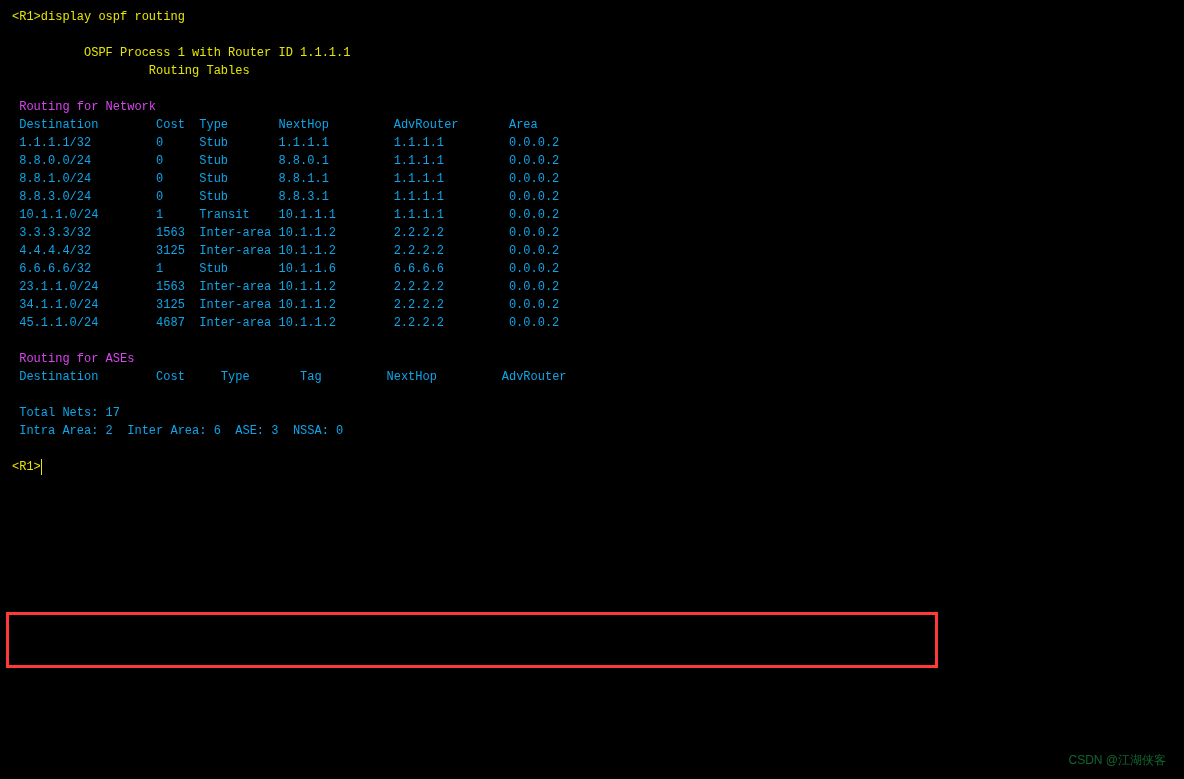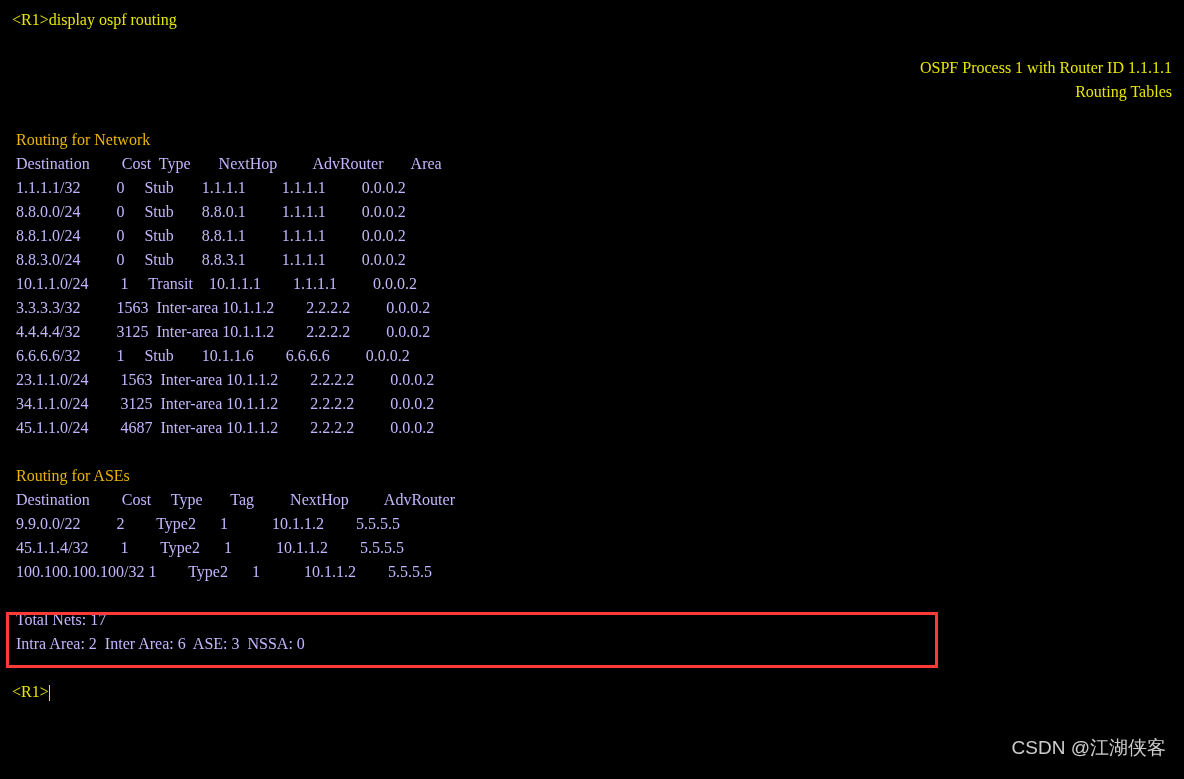--- a/index.html
+++ b/index.html
@@ -13,52 +13,51 @@
       font-size: 16px;
       color: #e6e600;
       padding: 8px 12px;
       width: 1184px;
       height: 779px;
       position: relative;
       overflow: hidden;
       line-height: 1.5;
     }
     pre {
-      font-family: Liberation Serif, serif;
+      font-family: Liberation Mono, monospace;
       white-space: pre;
-      font-size: 16px;
+      font-size: 12px;
     }
     .cmd-line {
       color: #e6e600;
     }
     .header-text {
       color: #e6e600;
-      text-align: right;
     }
     .section-title {
-      color: #eab308;
+      color: #d946ef;
     }
     .table-row {
-      color: #c4b5fd;
+      color: #0ea5e9;
     }
     .highlight-box {
       position: absolute;
       border: 3px solid #ff3838;
       left: 6px;
       top: 612px;
       width: 932px;
       height: 56px;
       pointer-events: none;
     }
     .watermark {
       position: absolute;
-      bottom: 17px;
+      bottom: 10px;
       right: 18px;
-      color: #ffffff;
-      font-size: 19px;
+      color: #15803d;
+      font-size: 12px;
       font-family: Arial, sans-serif;
       opacity: 0.8;
     }
     .cursor::after {
       content: "";
       display: inline-block;
       width: 1px;
       height: 16px;
       background: #e6e600;
       vertical-align: middle;
@@ -87,25 +86,20 @@
       <pre class="table-row"> 3.3.3.3/32         1563  Inter-area 10.1.1.2        2.2.2.2         0.0.0.2</pre>
       <pre class="table-row"> 4.4.4.4/32         3125  Inter-area 10.1.1.2        2.2.2.2         0.0.0.2</pre>
       <pre class="table-row"> 6.6.6.6/32         1     Stub       10.1.1.6        6.6.6.6         0.0.0.2</pre>
       <pre class="table-row"> 23.1.1.0/24        1563  Inter-area 10.1.1.2        2.2.2.2         0.0.0.2</pre>
       <pre class="table-row"> 34.1.1.0/24        3125  Inter-area 10.1.1.2        2.2.2.2         0.0.0.2</pre>
       <pre class="table-row"> 45.1.1.0/24        4687  Inter-area 10.1.1.2        2.2.2.2         0.0.0.2</pre>
     </div>
 <pre> </pre>
 <pre class="section-title"> <span>Routing for ASEs</span></pre>
 <pre class="table-row"> <span>Destination</span>        <span>Cost</span>     <span>Type</span>       <span>Tag</span>         <span>NextHop</span>         <span>AdvRouter</span></pre>
-<div id="ase-rows-container">
-      <pre class="table-row"> 9.9.0.0/22         2        Type2      1           10.1.1.2        5.5.5.5</pre>
-      <pre class="table-row"> 45.1.1.4/32        1        Type2      1           10.1.1.2        5.5.5.5</pre>
-      <pre class="table-row"> 100.100.100.100/32 1        Type2      1           10.1.1.2        5.5.5.5</pre>
-    </div>
 <pre> </pre>
 <pre class="table-row"> <span>Total Nets: 17</span></pre>
 <pre class="table-row"> <span>Intra Area: 2</span>  <span>Inter Area: 6</span>  <span>ASE: 3</span>  <span>NSSA: 0</span></pre>
 <pre> </pre>
 <pre class="cmd-line cursor"><span>&lt;R1&gt;</span></pre>
 </div>
 
 <div class="highlight-box"></div>
 <div class="watermark">CSDN @江湖侠客</div>
 

